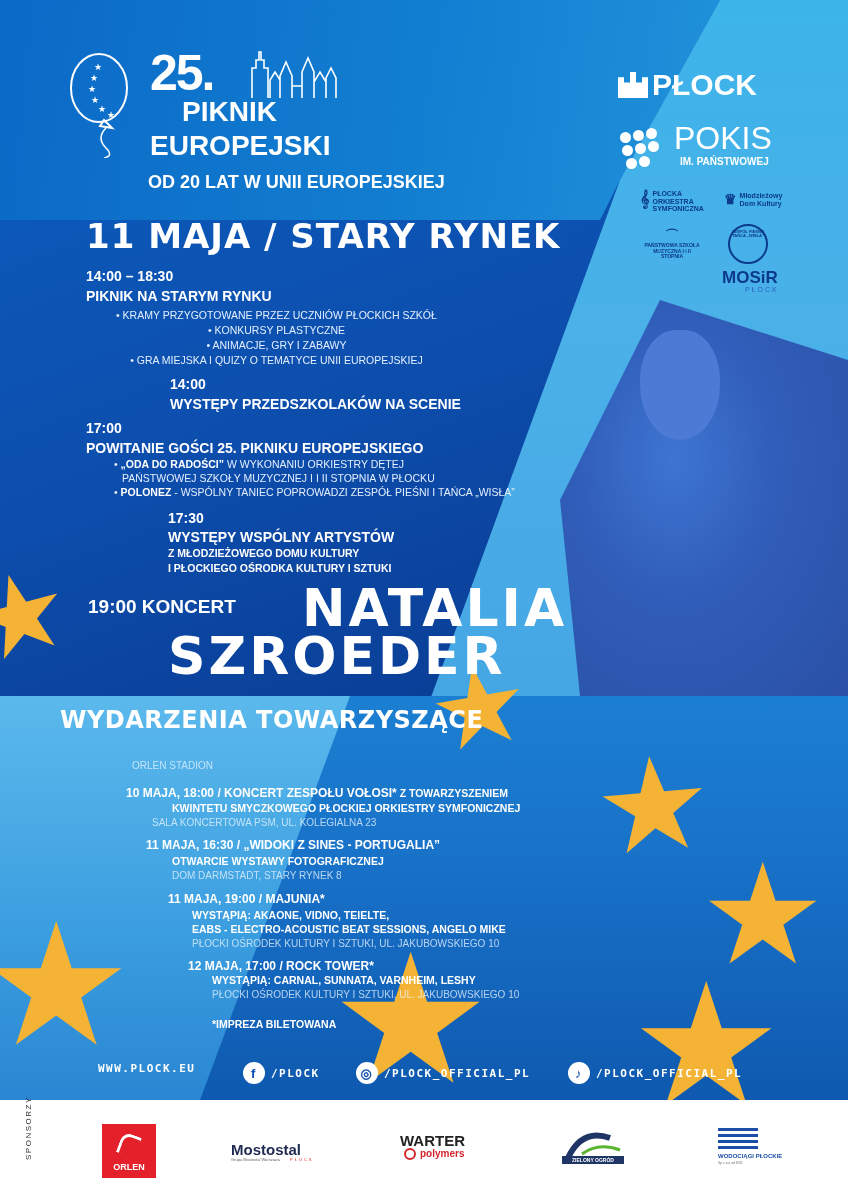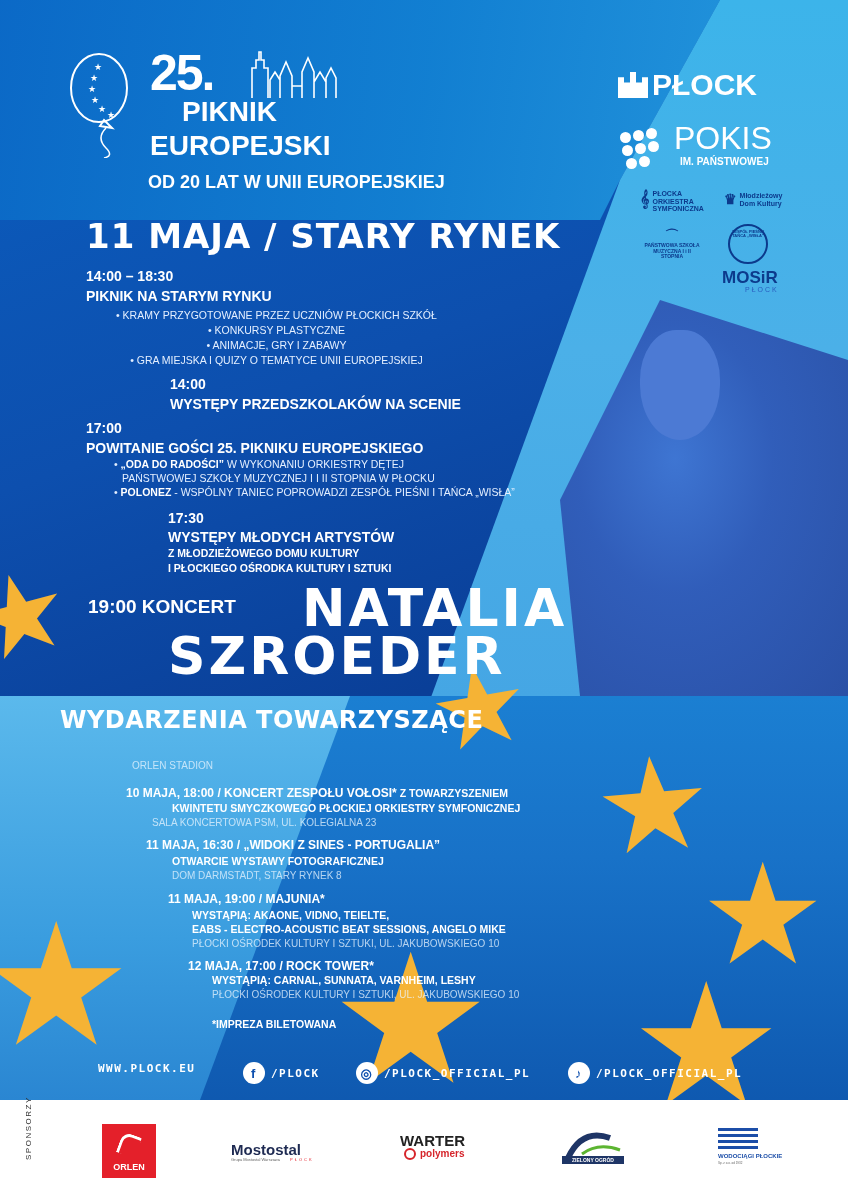--- a/index.html
+++ b/index.html
@@ -188,21 +188,21 @@
   <div class="t b15" style="left:170px;top:376px;">14:00</div>
   <div class="t b15" style="left:170px;top:396px;">WYSTĘPY PRZEDSZKOLAKÓW NA SCENIE</div>
 
   <div class="t b15" style="left:86px;top:420px;">17:00</div>
   <div class="t b15" style="left:86px;top:440px;">POWITANIE GOŚCI 25. PIKNIKU EUROPEJSKIEGO</div>
   <div class="t r11" style="left:114px;top:458px;">• <b style="color:#fff;">„ODA DO RADOŚCI”</b><span> W WYKONANIU ORKIESTRY DĘTEJ</span></div>
   <div class="t r11" style="left:122px;top:472px;">PAŃSTWOWEJ SZKOŁY MUZYCZNEJ I I II STOPNIA W PŁOCKU</div>
   <div class="t r11" style="left:114px;top:486px;">• <b style="color:#fff;">POLONEZ</b><span> - WSPÓLNY TANIEC POPROWADZI ZESPÓŁ PIEŚNI I TAŃCA „WISŁA”</span></div>
 
   <div class="t b15" style="left:168px;top:510px;">17:30</div>
-  <div class="t b15" style="left:168px;top:529px;">WYSTĘPY MŁODYCH ARTYSTÓW</div>
+  <div class="t b15" style="left:168px;top:529px;">WYSTĘPY WSPÓLNY ARTYSTÓW</div>
   <div class="t b13" style="left:168px;top:547px;font-size:10.5px;">Z MŁODZIEŻOWEGO DOMU KULTURY</div>
   <div class="t b13" style="left:168px;top:562px;font-size:10.5px;">I PŁOCKIEGO OŚRODKA KULTURY I SZTUKI</div>
 
   <div class="koncert">19:00 KONCERT</div>
   <div class="artist1">NATALIA</div>
   <div class="artist2">SZROEDER</div>
 
   <div class="wyd">WYDARZENIA TOWARZYSZĄCE</div>
 
   <div class="t ev-loc" style="left:132px;top:760px;">ORLEN STADION</div>

